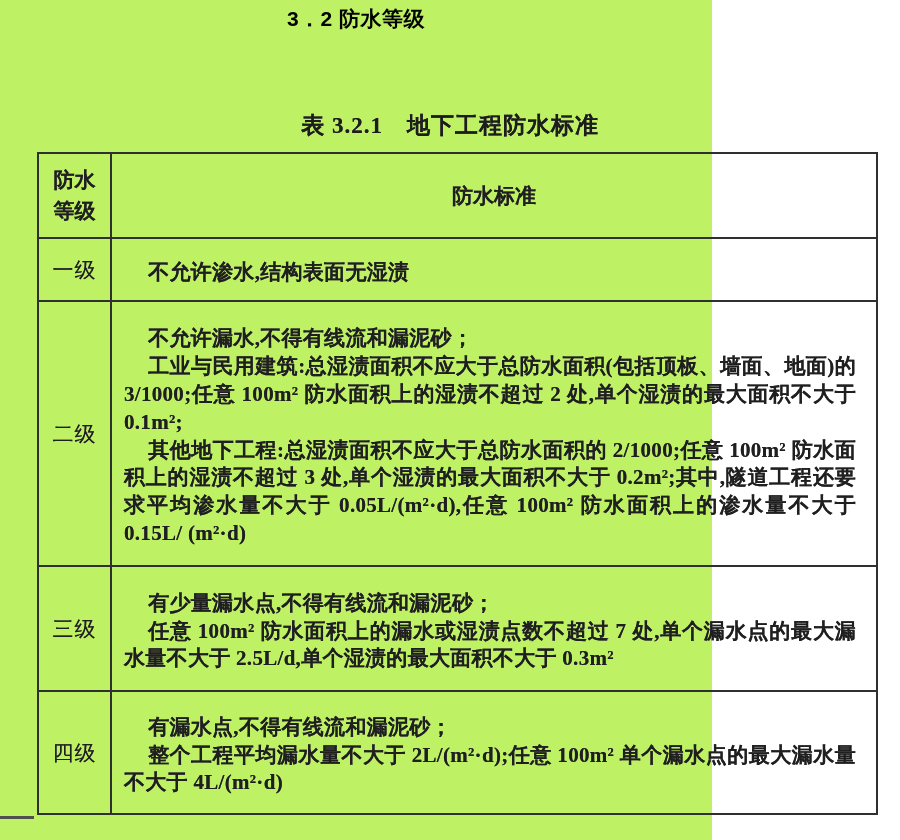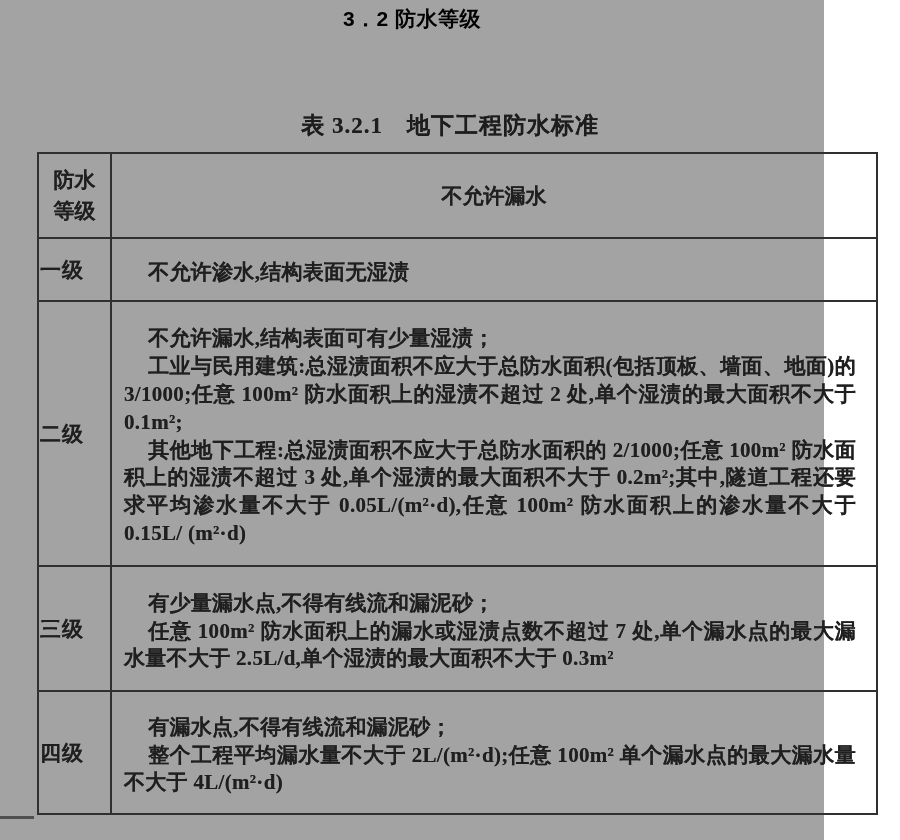--- a/index.html
+++ b/index.html
@@ -1,21 +1,21 @@
 <!DOCTYPE html>
 <html lang="zh"><head>
 <meta charset="utf-8">
 <style>
   html,body{margin:0;padding:0;}
   body{
     width:900px;height:840px;background:#ffffff;
     font-family:"Liberation Sans","DejaVu Sans",sans-serif;
     overflow:hidden;
   }
-  .page{position:relative;width:824px;height:840px;background:#a3a3a3;}
+  .page{position:relative;width:712px;height:840px;background:#bef264;}
 
   
   .section-heading{
     position:absolute;top:5px;left:0;width:100%;
     margin:0;text-align:center;
     font-size:21px;font-weight:700;color:#000000;
     letter-spacing:0.5px;
   }
   .clause{
     position:absolute;top:56px;left:3px;width:880px;
@@ -58,21 +58,21 @@
   tbody tr:nth-child(1){height:63px;}
   tbody tr:nth-child(2){height:265px;}
   tbody tr:nth-child(3){height:125px;}
   tbody tr:nth-child(4){height:123px;}
   th.col-grade{
     text-align:center;font-weight:700;
     white-space:pre-line;line-height:1.45;
   }
   th.col-standard{text-align:center;font-weight:700;}
   td.grade-cell{
-    text-align:left;font-weight:700;
+    text-align:center;font-weight:400;
     letter-spacing:1px;
   }
   td.standard-cell{
     padding:6px 20px 0 12px;
     font-weight:700;
   }
   td.standard-cell p{
     margin:0;
     text-indent:1.15em;
     line-height:1.33;
@@ -95,34 +95,34 @@
 
   <div class="scan">
 
     <div class="table-caption">表 3.2.1　地下工程防水标准</div>
 
     <table class="std-table">
       <thead>
         <tr>
           <th class="col-grade">防水
 等级</th>
-          <th class="col-standard">不允许漏水</th>
+          <th class="col-standard">防水标准</th>
         </tr>
       </thead>
       <tbody id="table-body">
           <tr>
             <td class="grade-cell">一级</td>
             <td class="standard-cell">
               <p>不允许渗水,结构表面无湿渍</p>
             </td>
           </tr>
           <tr>
             <td class="grade-cell">二级</td>
             <td class="standard-cell">
-              <p>不允许漏水,结构表面可有少量湿渍；</p>
+              <p>不允许漏水,不得有线流和漏泥砂；</p>
               <p>工业与民用建筑:总湿渍面积不应大于总防水面积(包括顶板、墙面、地面)的 3/1000;任意 100m² 防水面积上的湿渍不超过 2 处,单个湿渍的最大面积不大于 0.1m²;</p>
               <p>其他地下工程:总湿渍面积不应大于总防水面积的 2/1000;任意 100m² 防水面积上的湿渍不超过 3 处,单个湿渍的最大面积不大于 0.2m²;其中,隧道工程还要求平均渗水量不大于 0.05L/(m²·d),任意 100m² 防水面积上的渗水量不大于 0.15L/ (m²·d)</p>
             </td>
           </tr>
           <tr>
             <td class="grade-cell">三级</td>
             <td class="standard-cell">
               <p>有少量漏水点,不得有线流和漏泥砂；</p>
               <p>任意 100m² 防水面积上的漏水或湿渍点数不超过 7 处,单个漏水点的最大漏水量不大于 2.5L/d,单个湿渍的最大面积不大于 0.3m²</p>
             </td>

